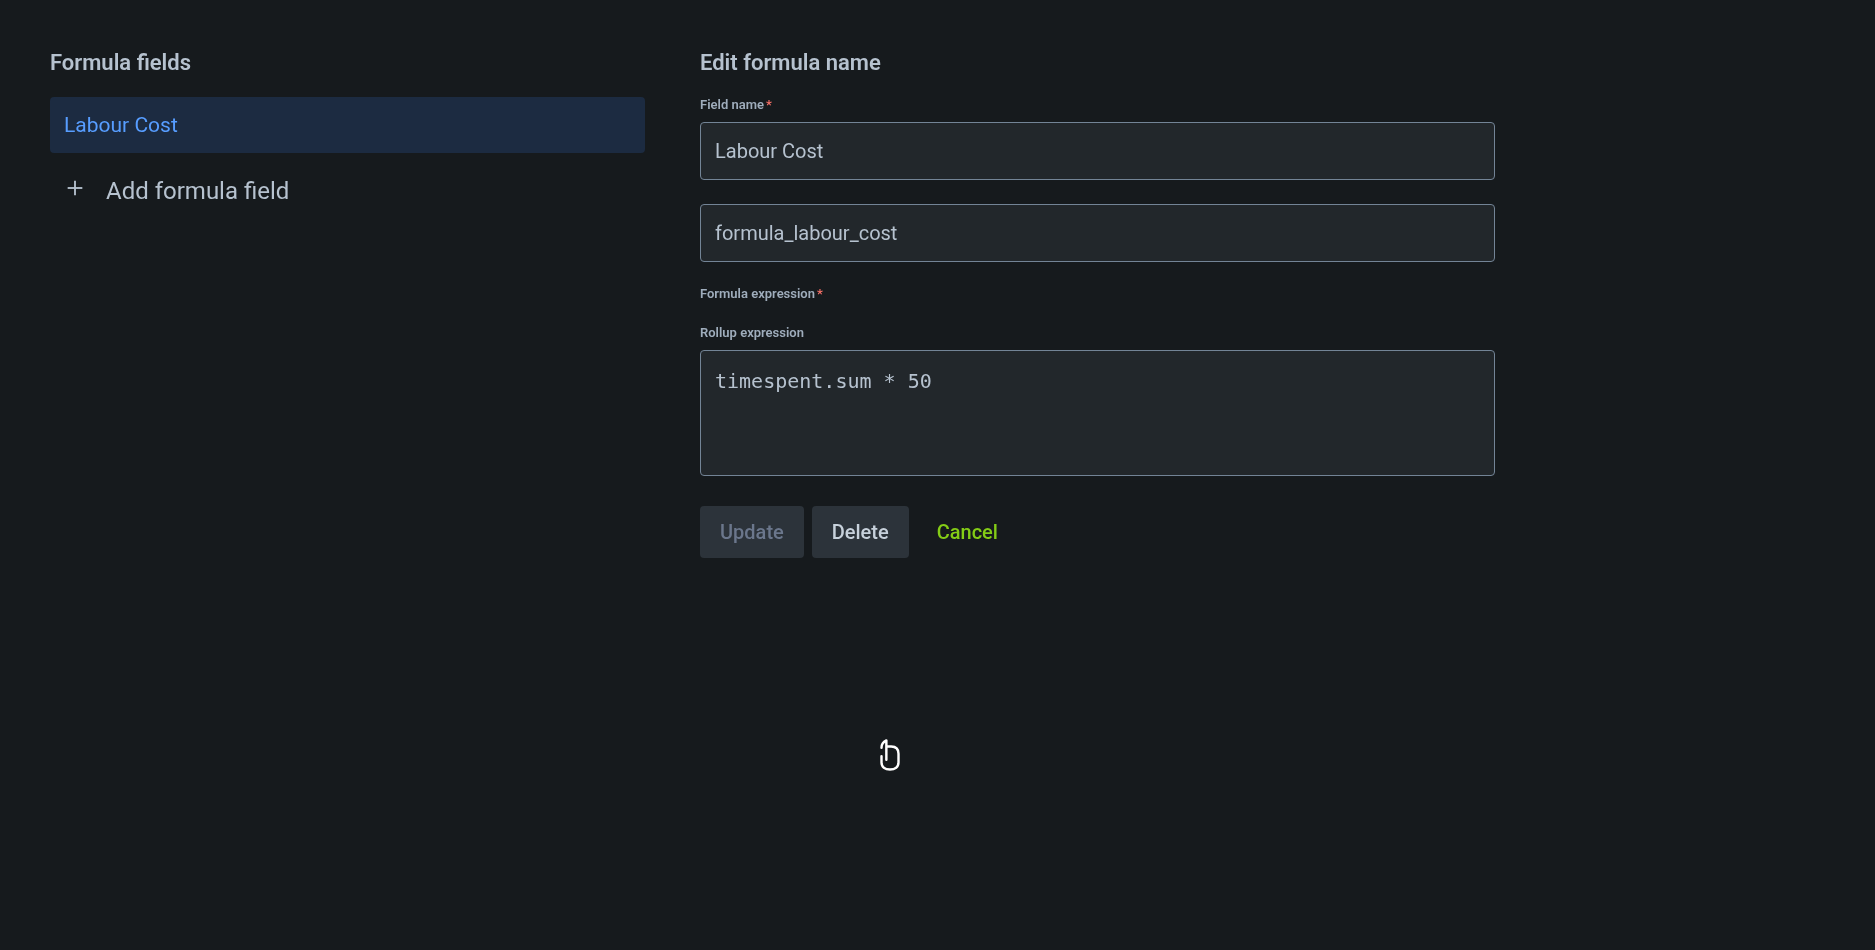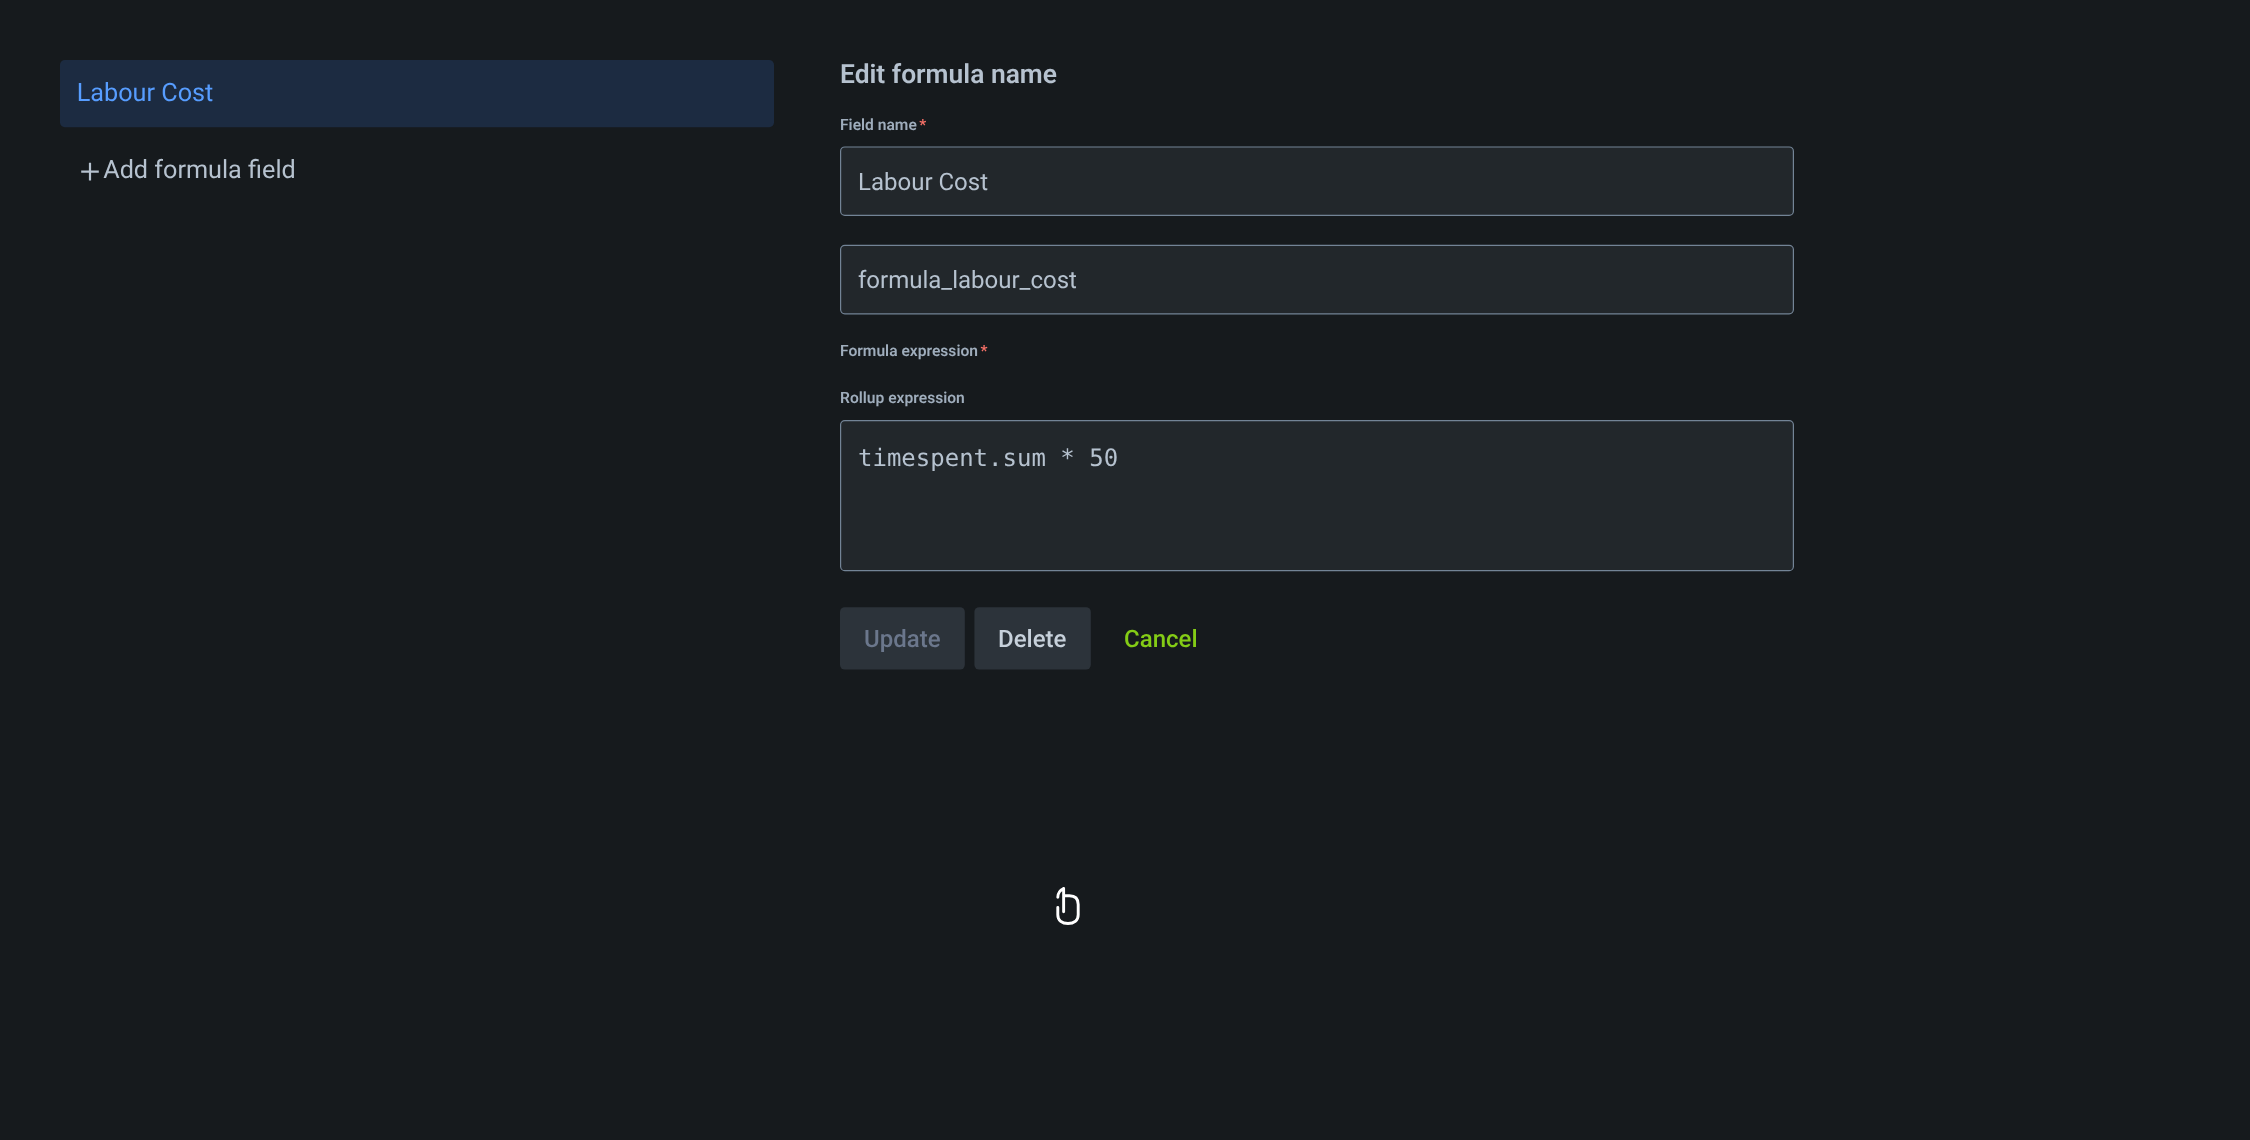--- a/index.html
+++ b/index.html
@@ -36,25 +36,25 @@
   .list-item {
     background: #1c2b41;
     color: #579dff;
     font-size: 21px;
     padding: 16px 14px;
     border-radius: 4px;
     cursor: pointer;
   }
   .add-item {
     display: flex;
-    align-items: flex-end;
-    gap: 0;
+    align-items: flex-start;
+    gap: 20px;
     padding: 16px 14px;
     margin-top: 8px;
-    font-size: 21px;
+    font-size: 24px;
     color: #b6c2cf;
     cursor: pointer;
   }
   .plus-icon {
     width: 22px;
     height: 22px;
     display: inline-flex;
     align-items: center;
     justify-content: center;
   }
@@ -138,20 +138,21 @@
   .cursor-pointer svg {
     width: 30px;
     height: 34px;
   }
 </style>
 </head>
 <body>
 
 <div class="layout">
   <div class="left-col">
+    <h2 class="section-title">Formula fields</h2>
     <div class="list-item">Labour Cost</div>
     <div class="add-item">
       <span class="plus-icon">
         <svg viewBox="0 0 24 24" fill="none">
             <line x1="12" y1="4" x2="12" y2="20"></line>
             <line x1="4" y1="12" x2="20" y2="12"></line>
           </svg>
       </span>
       <span>Add formula field</span>
     </div>

